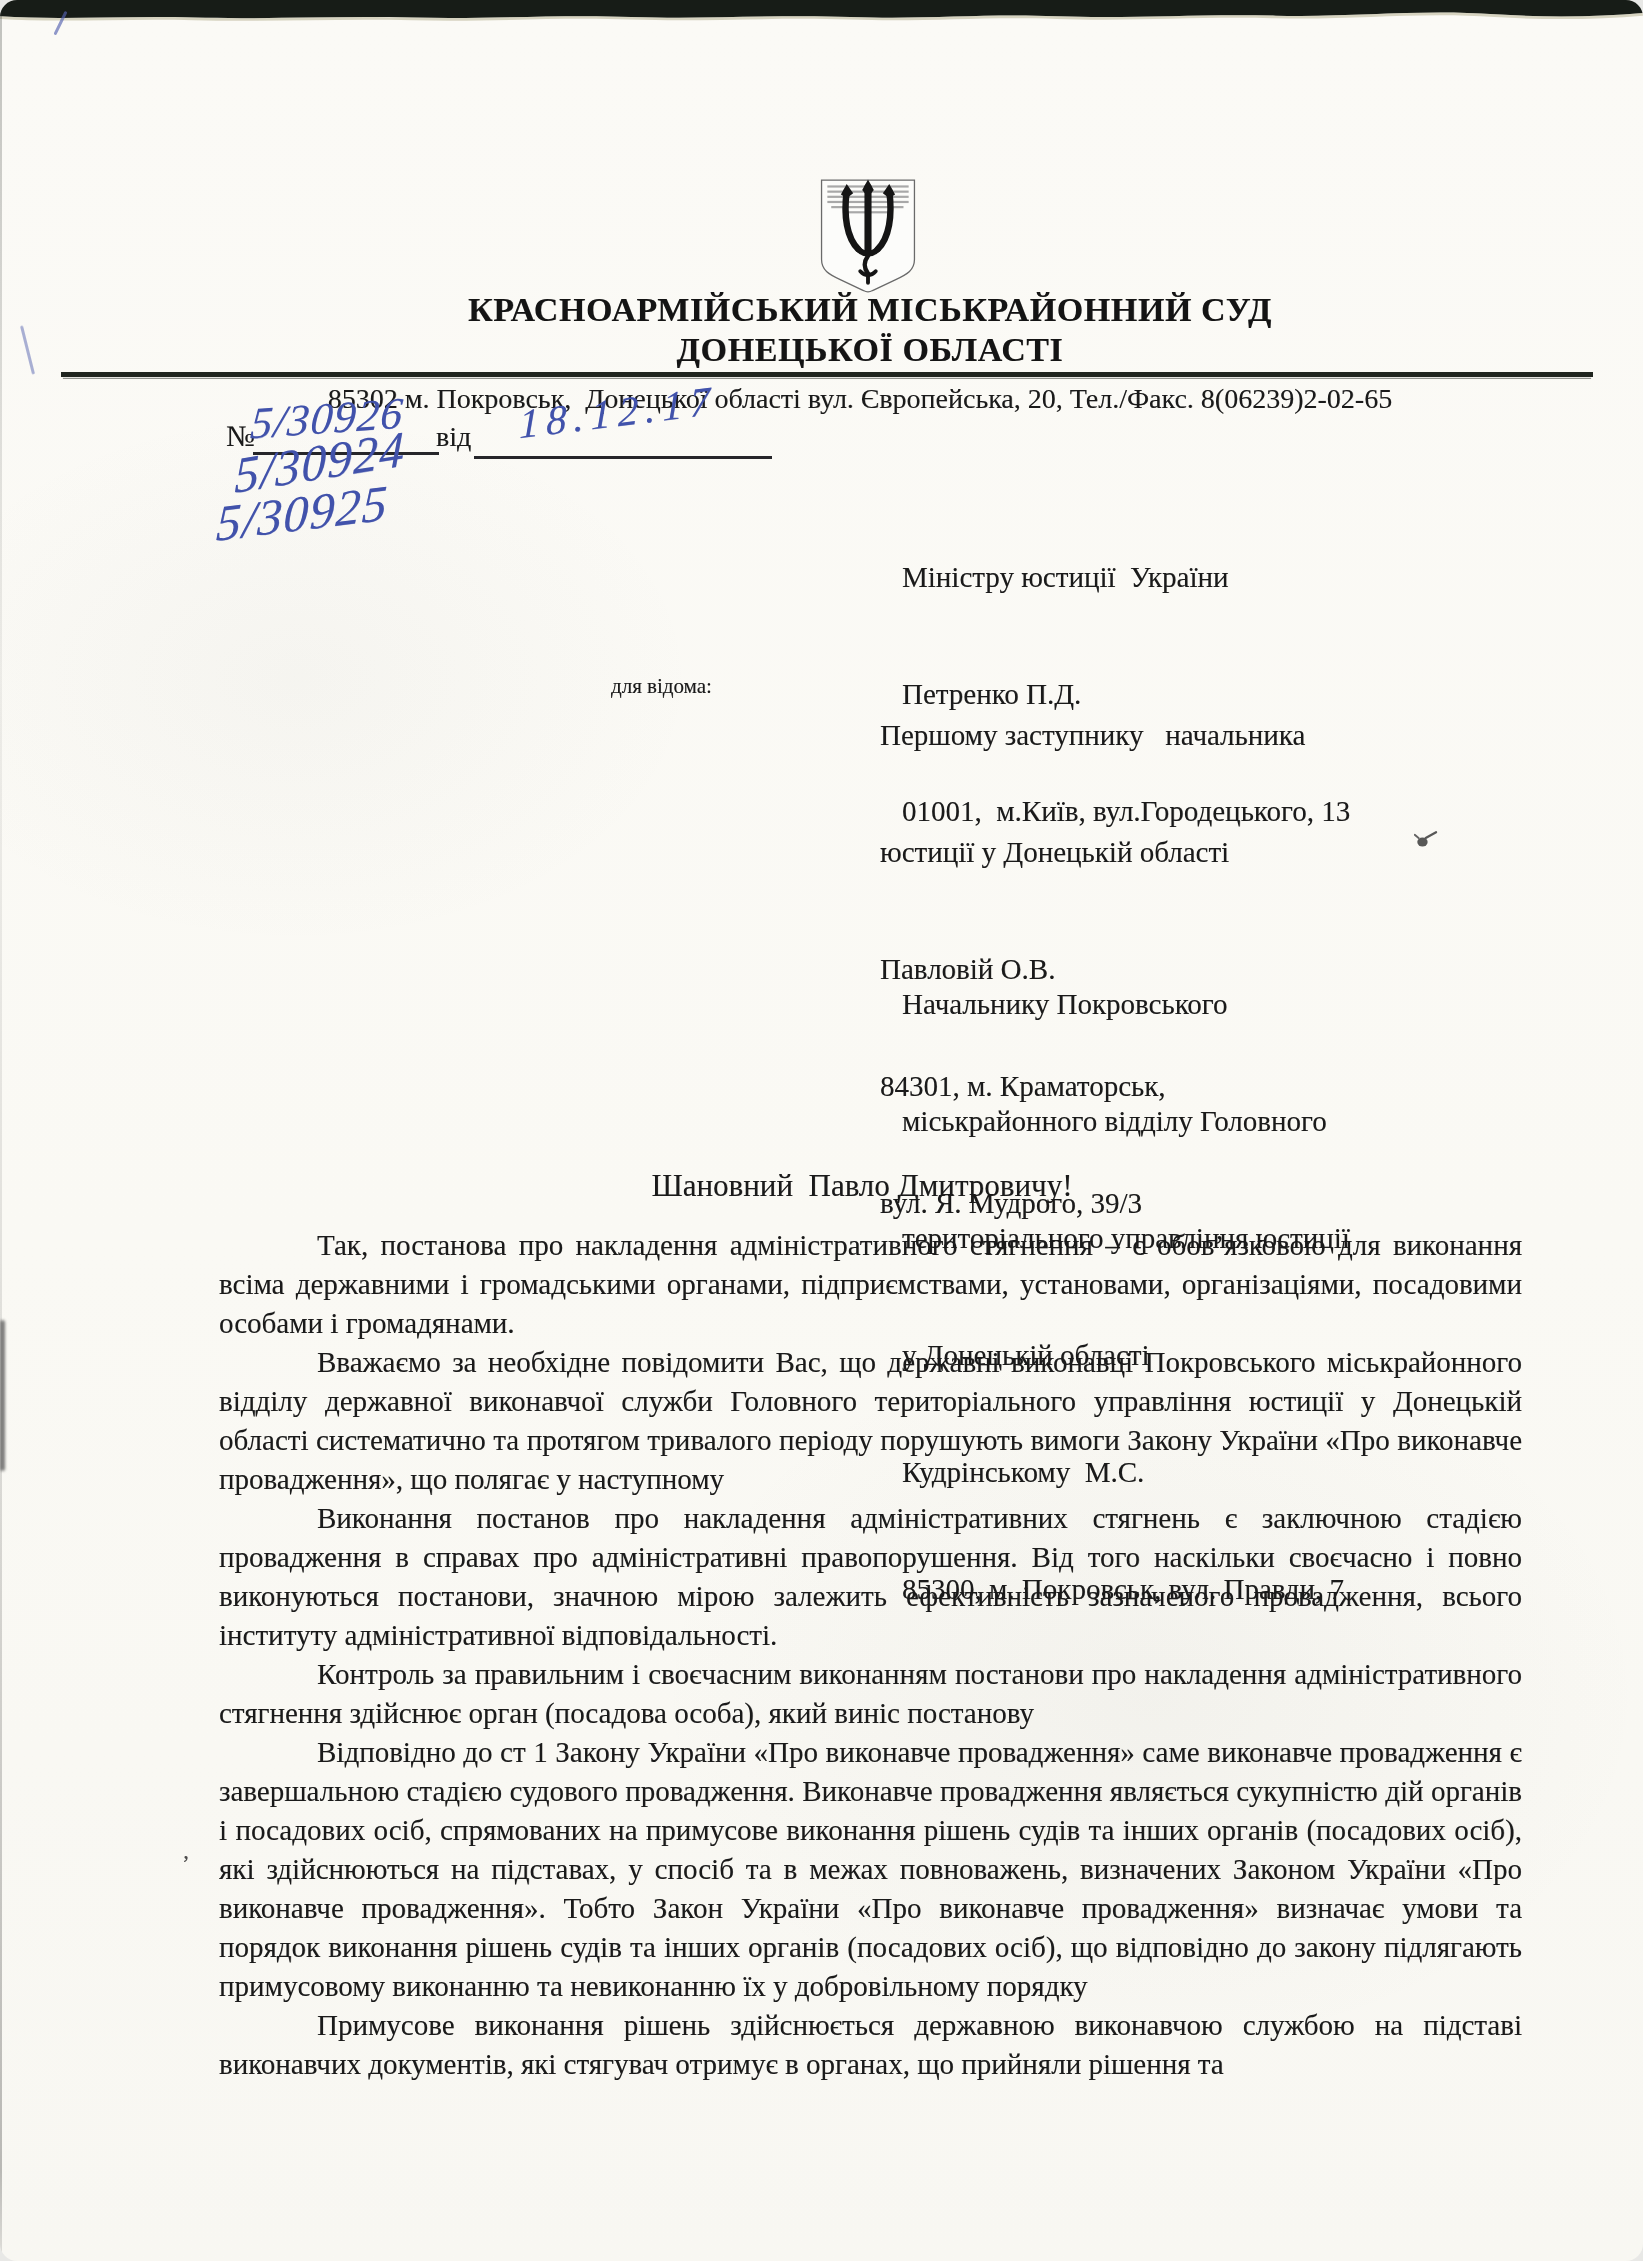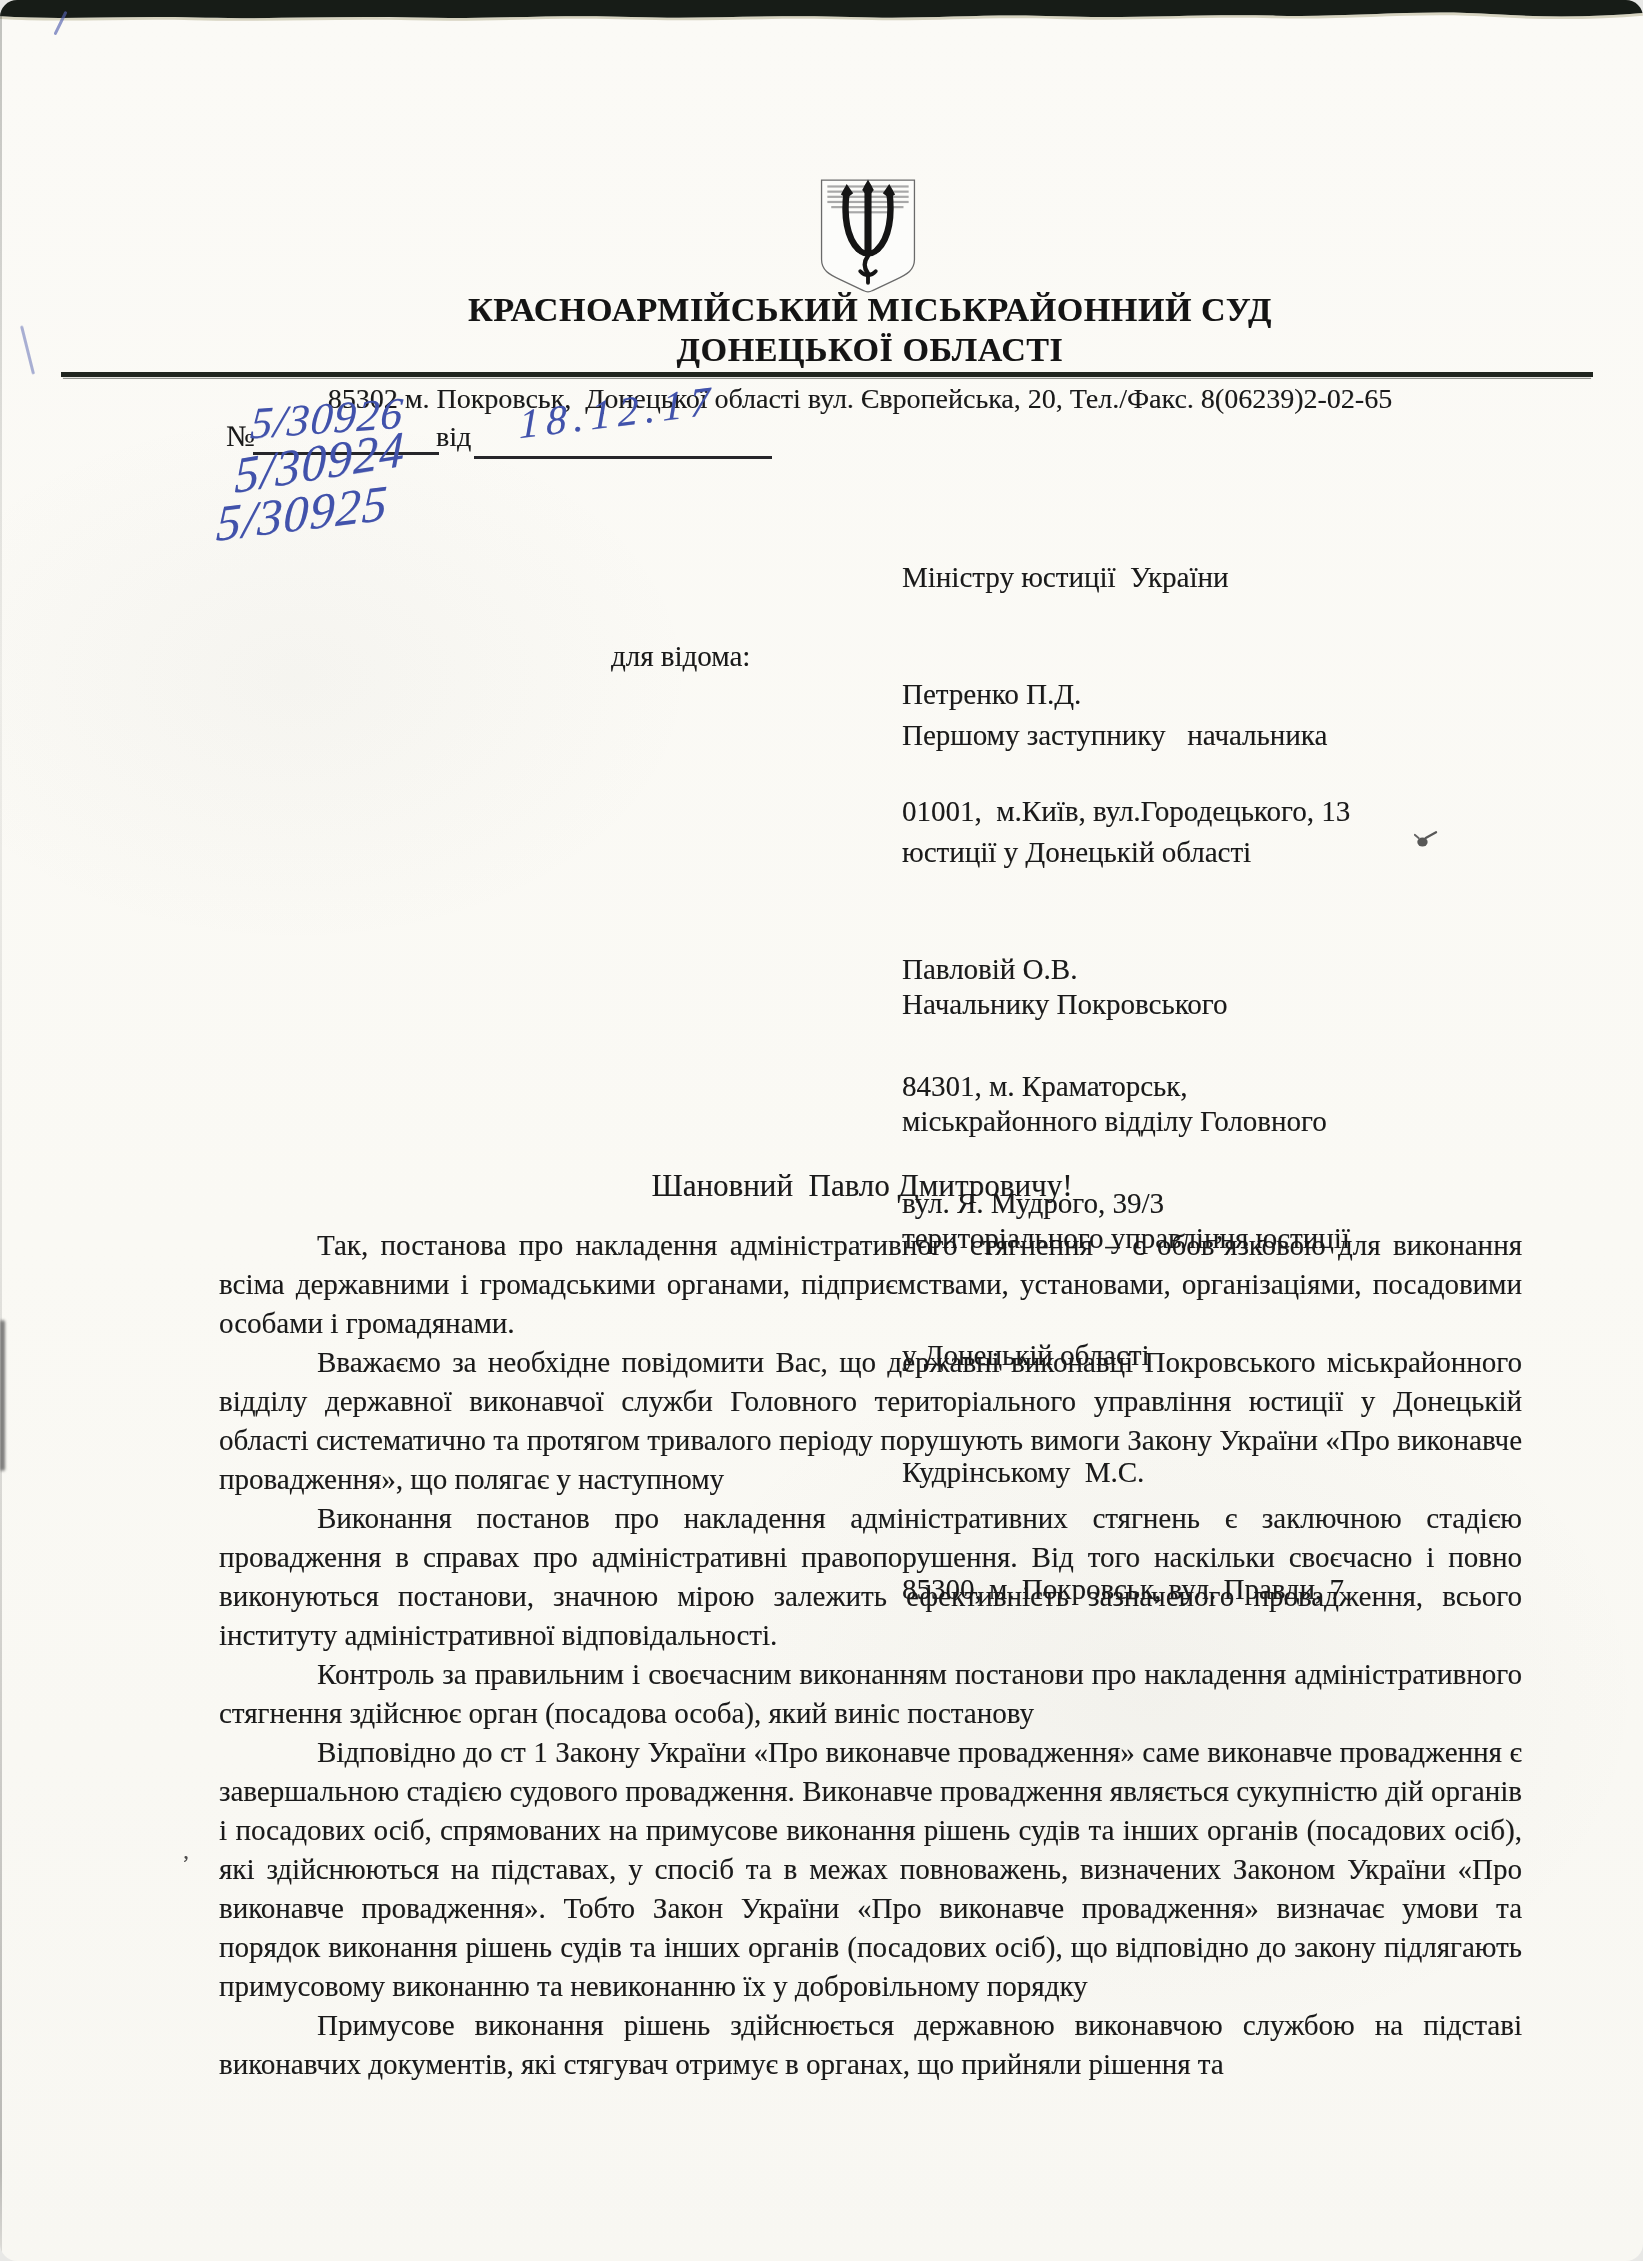--- a/index.html
+++ b/index.html
@@ -65,22 +65,22 @@
   .hw { position: absolute; font-style: italic; color: #4152ab; white-space: nowrap;
     transform-origin: left top; text-shadow: 0.3px 0.3px 0.5px rgba(65,82,171,0.45); }
   .hw-number { left: 253px; top: 398px; font-size: 44px; transform: rotate(-4deg) skewX(-9deg); letter-spacing: 1.3px; }
   .hw-date   { left: 519px; top: 400px; font-size: 41px; transform: rotate(-7deg) skewX(-7deg); letter-spacing: 7px; }
   .hw-x1     { left: 235px; top: 446px; font-size: 50px; transform: rotate(-9deg) skewX(-10deg); letter-spacing: 1.3px; }
   .hw-x2     { left: 218px; top: 494px; font-size: 50px; transform: rotate(-7deg) skewX(-10deg); letter-spacing: 1.3px; }
 
   
   .block { position: absolute; font-size: 29px; line-height: 39px; white-space: pre; }
   .block-primary { left: 902px; top: 480px; }
-  .fyi-label { position: absolute; left: 611px; top: 640px; font-size: 29px; white-space: pre; }
-  .block-fyi { left: 902px; top: 638px; }
+  .fyi-label { position: absolute; left: 611px; top: 674px; font-size: 21px; white-space: pre; }
+  .block-fyi { left: 880px; top: 638px; }
   .block-secondary { left: 902px; top: 907px; }
   .block div { min-height: 39px; }
 
   
   .salutation { position: absolute; top: 1168px; left: 0; width: 1518px; padding-left: 206px;
     box-sizing: border-box; text-align: center; font-size: 31px; white-space: pre; }
   .body-text { position: absolute; left: 219px; top: 1226px; width: 1303px; }
   .body-text p { margin: 0; font-size: 29px; line-height: 39px; text-align: justify; text-indent: 98px; }
 </style>
 </head>

